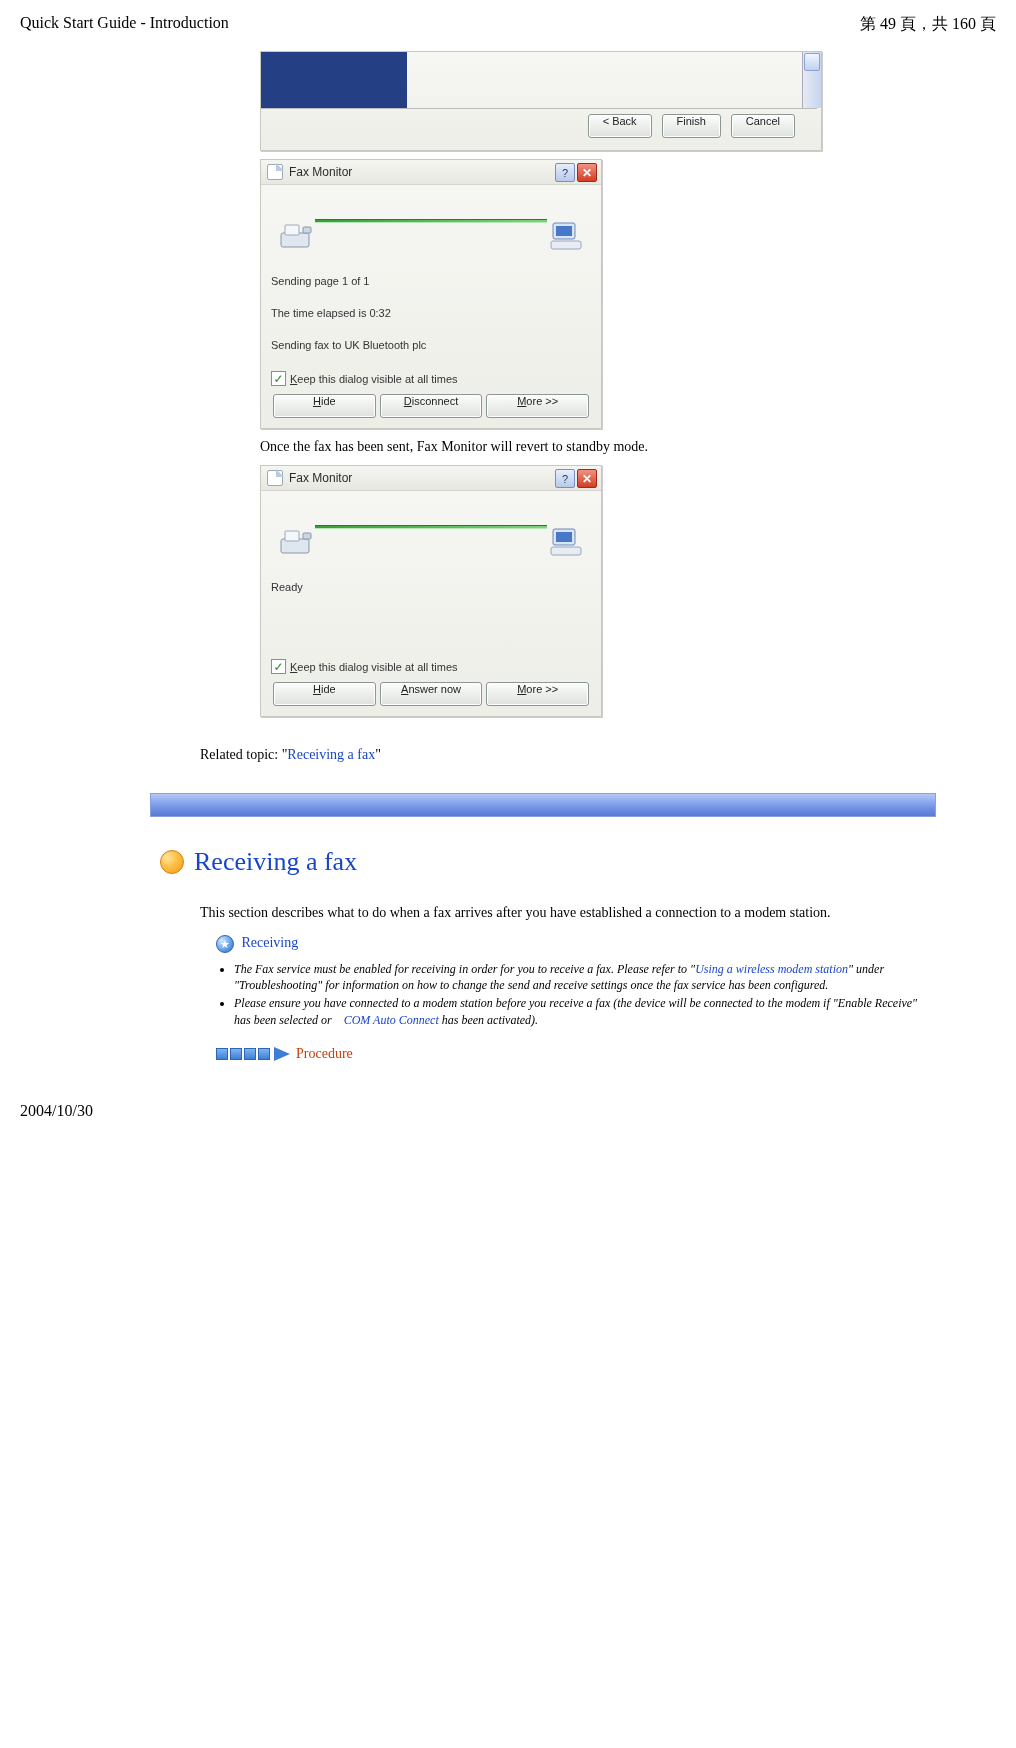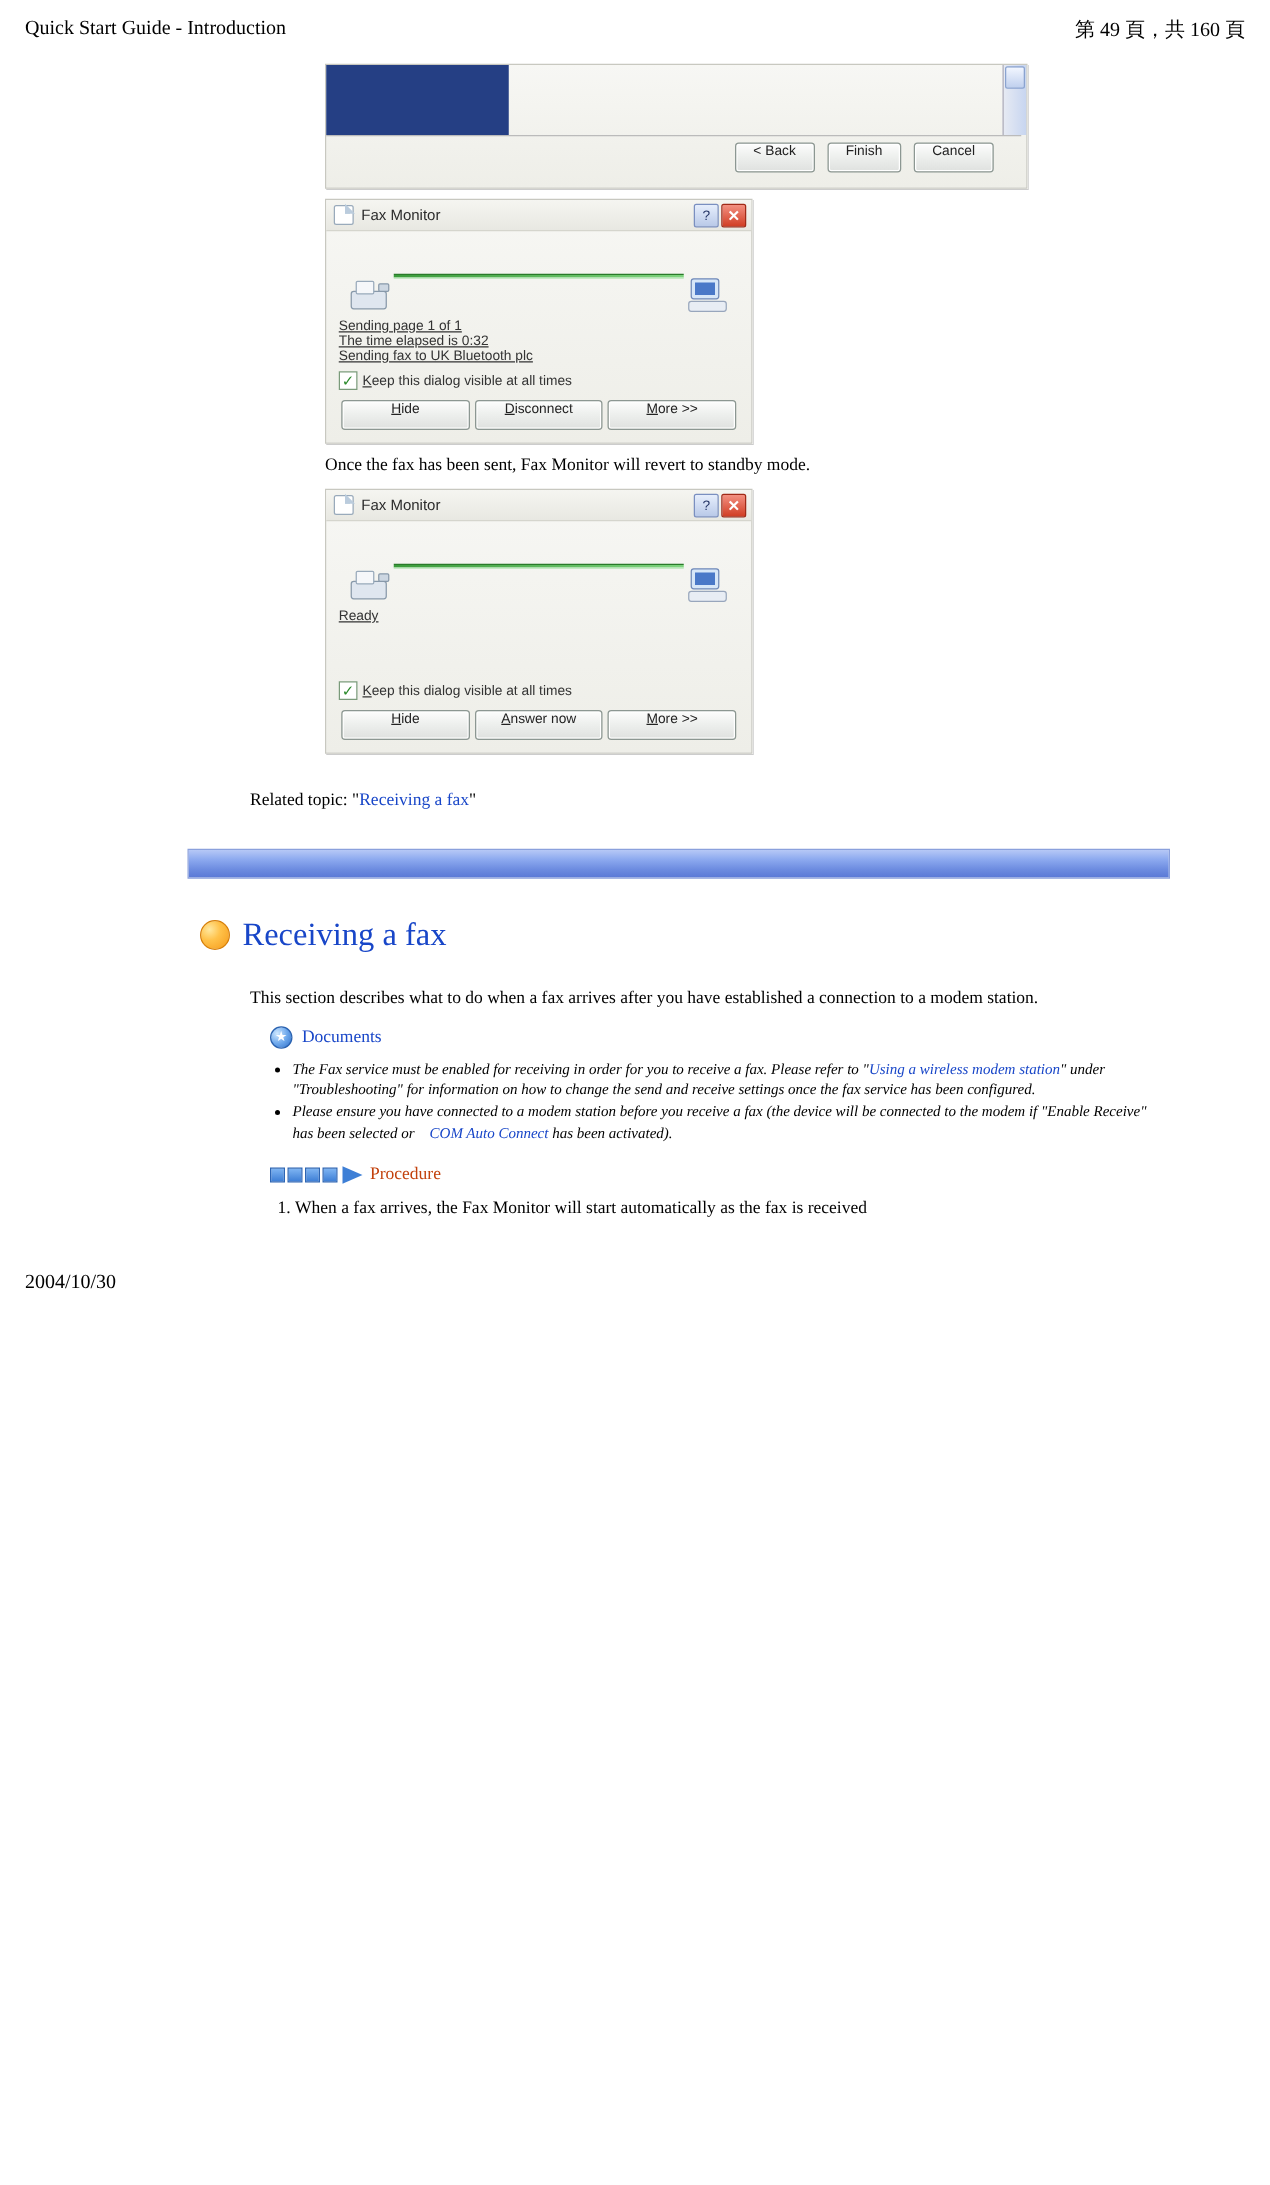--- a/index.html
+++ b/index.html
@@ -176,22 +176,21 @@
   .fax-icon svg { width: 100%; height: 100%; }
   .pc-icon {
     width: 36px; height: 30px;
     position: absolute;
     right: 6px; top: 2px;
   }
   .pc-icon svg { width: 100%; height: 100%; }
   .status-line {
     font-size: 11px;
     color: #333;
-    margin: 0 0;
-    text-decoration: underline;
+    margin: 20px 0;
   }
   .chk-row {
     display: flex;
     align-items: center;
     font-size: 11px;
     margin-top: 6px;
   }
   .chk {
     width: 13px; height: 13px;
     border: 1px solid #7a9a7a;
@@ -420,21 +419,21 @@
       <div class="heading-row" style="margin-left:10px">
         <div class="bullet-orb"></div>
         <div class="heading-text">Receiving a fax</div>
       </div>
     </div>
 
     <div class="body-text">This section describes what to do when a fax arrives after you have established a connection to a modem station.</div>
 
     <div style="margin-left:16px; margin-top:14px">
       <span class="sub-icon-star">★</span>
-      <span class="important-label">Documents</span>
+      <span class="important-label">Receiving</span>
     </div>
 
     <ul class="bullets">
       <li>
         <span>The Fax service must be enabled for receiving in order for you to receive a fax. Please refer to "</span><span class="link">Using a wireless modem station</span><span>" under "Troubleshooting" for information on how to change the send and receive settings once the fax service has been configured.</span>
       </li>
       <li>
         <span>Please ensure you have connected to a modem station before you receive a fax (the device will be connected to the modem if "Enable Receive" has been selected or　</span><span class="link">COM Auto Connect</span><span> has been activated).</span>
       </li>
     </ul>
@@ -443,23 +442,20 @@
       <div class="proc-blocks">
         <span></span>
           <span></span>
           <span></span>
           <span></span>
       </div>
       <div class="proc-arrow"></div>
       <div class="proc-label">Procedure</div>
     </div>
 
-    <ol class="steps">
-      <li>When a fax arrives, the Fax Monitor will start automatically as the fax is received</li>
-    </ol>
 
   </div>
 
   <div class="footer-row">
     <div>2004/10/30</div>
   </div>
 
 </div>
 
 </body></html>

